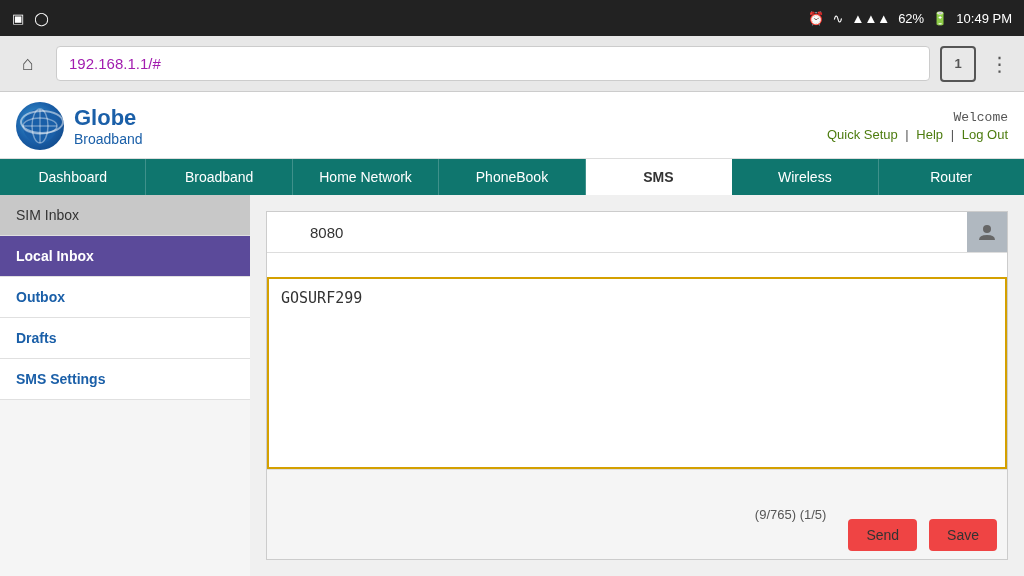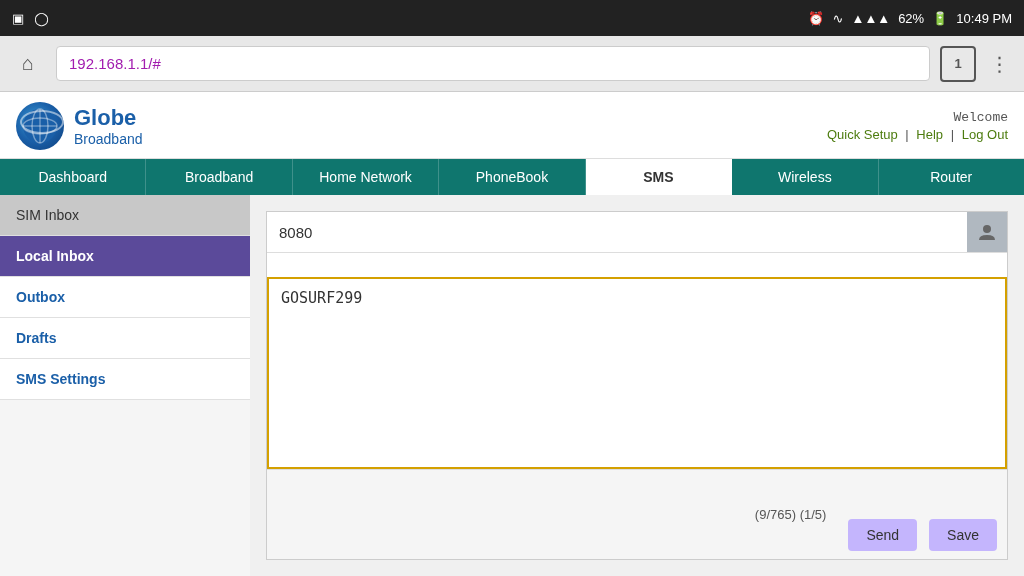--- a/index.html
+++ b/index.html
@@ -172,20 +172,21 @@
       align-items: center;
       border-bottom: 1px solid #ddd;
     }
     #to-input {
       flex: 1;
       padding: 10px 12px;
       font-size: 15px;
       border: none;
       outline: none;
       color: #333;
+      margin-left: 31px;
     }
     #contacts-btn {
       width: 40px; height: 40px;
       background: #b0b8c0;
       display: flex; align-items: center; justify-content: center;
       cursor: pointer;
       font-size: 16px;
       color: #555;
     }
     #message-textarea {
@@ -211,21 +212,21 @@
     }
     #char-count {
       flex: 1;
       font-size: 13px;
       color: #555;
       text-align: right;
       padding-right: 10px;
     }
     .action-btn {
       padding: 8px 18px;
-      background: #c4b5fd;
+      background: #ef4444;
       border: none;
       border-radius: 4px;
       font-size: 14px;
       color: #333;
       cursor: pointer;
       margin-top: 41px;
     }
   </style>
 </head>
 <body>

